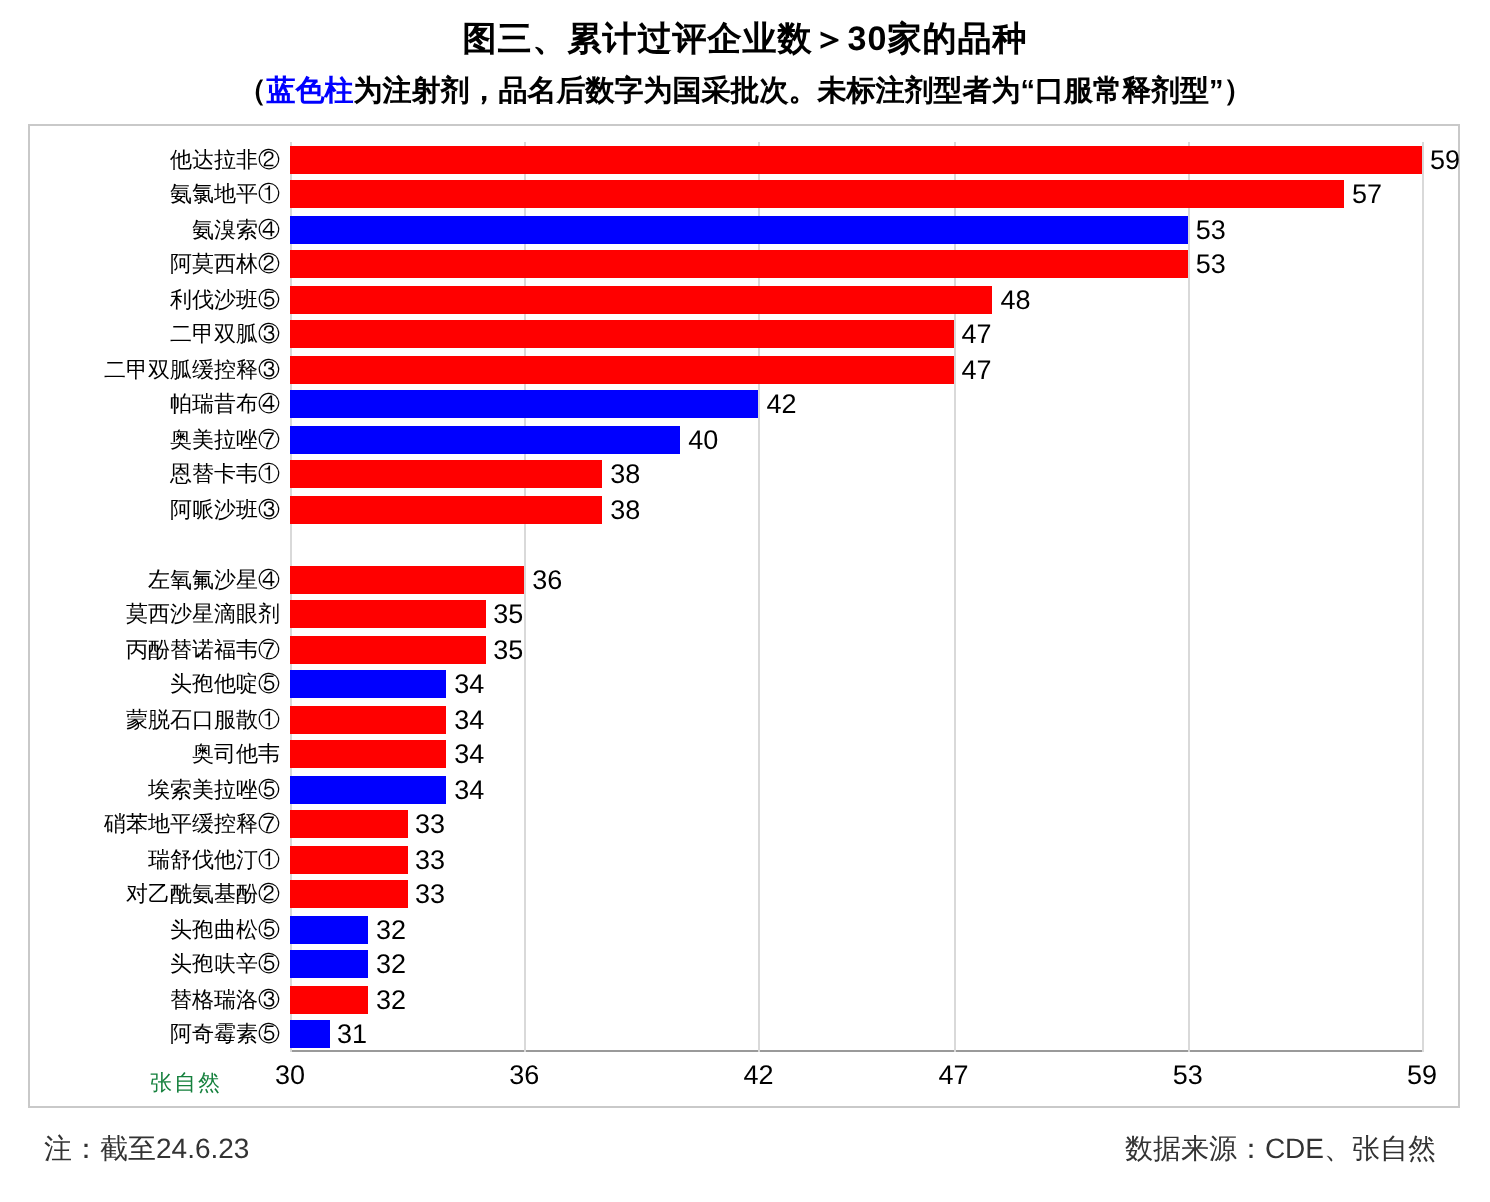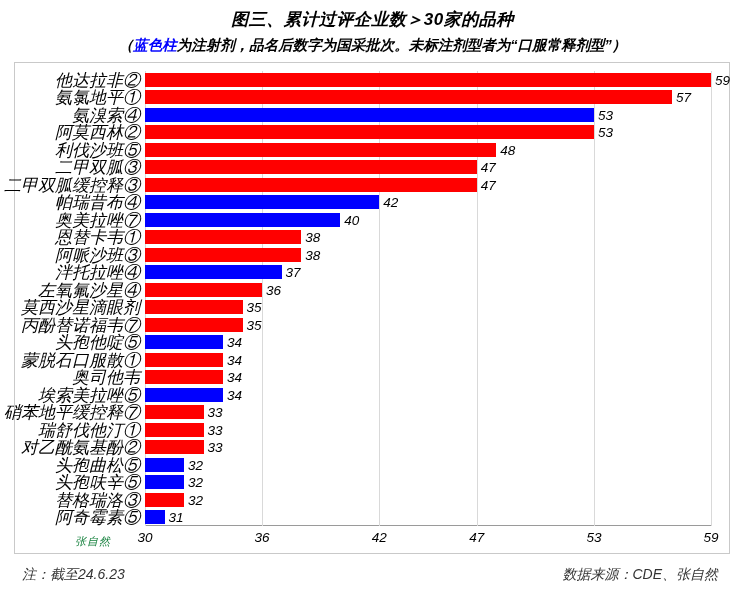--- a/index.html
+++ b/index.html
@@ -11,21 +11,20 @@
     height: 601px;
     background: #ffffff;
     font-family: "Liberation Sans", sans-serif;
     position: relative;
     overflow: hidden;
   }
   .page {
     position: relative;
     width: 740px;
     height: 601px;
-    font-style: italic;
   }
   .title {
     position: absolute;
     top: 8px;
     left: 0;
     width: 745px;
     text-align: center;
     font-size: 17px;
     font-weight: bold;
     color: #000;
@@ -82,21 +81,21 @@
     left: 0;
     height: 16px;
     width: 100%;
   }
   .cat-label {
     position: absolute;
     right: 100%;
     margin-right: 5px;
     top: 50%;
     transform: translateY(-50%);
-    font-size: 17px;
+    font-size: 11px;
     color: #000;
     white-space: nowrap;
     font-family: "Liberation Sans", sans-serif;
   }
   .bar {
     position: absolute;
     left: 0;
     top: 1px;
     height: 14px;
   }
@@ -216,25 +215,20 @@
         <div class="row" style="top: 158.25px;">
           <div class="cat-label">恩替卡韦①</div>
           <div class="bar red" style="width: 156.138px;"></div>
           <div class="val-label" style="left: 156.138px;">38</div>
         </div>
         <div class="row" style="top: 175.75px;">
           <div class="cat-label">阿哌沙班③</div>
           <div class="bar red" style="width: 156.138px;"></div>
           <div class="val-label" style="left: 156.138px;">38</div>
         </div>
-        <div class="row" style="top: 193.25px;">
-          <div class="cat-label">泮托拉唑④</div>
-          <div class="bar blue" style="width: 136.621px;"></div>
-          <div class="val-label" style="left: 136.621px;">37</div>
-        </div>
         <div class="row" style="top: 210.75px;">
           <div class="cat-label">左氧氟沙星④</div>
           <div class="bar red" style="width: 117.103px;"></div>
           <div class="val-label" style="left: 117.103px;">36</div>
         </div>
         <div class="row" style="top: 228.25px;">
           <div class="cat-label">莫西沙星滴眼剂</div>
           <div class="bar red" style="width: 97.5862px;"></div>
           <div class="val-label" style="left: 97.5862px;">35</div>
         </div>

